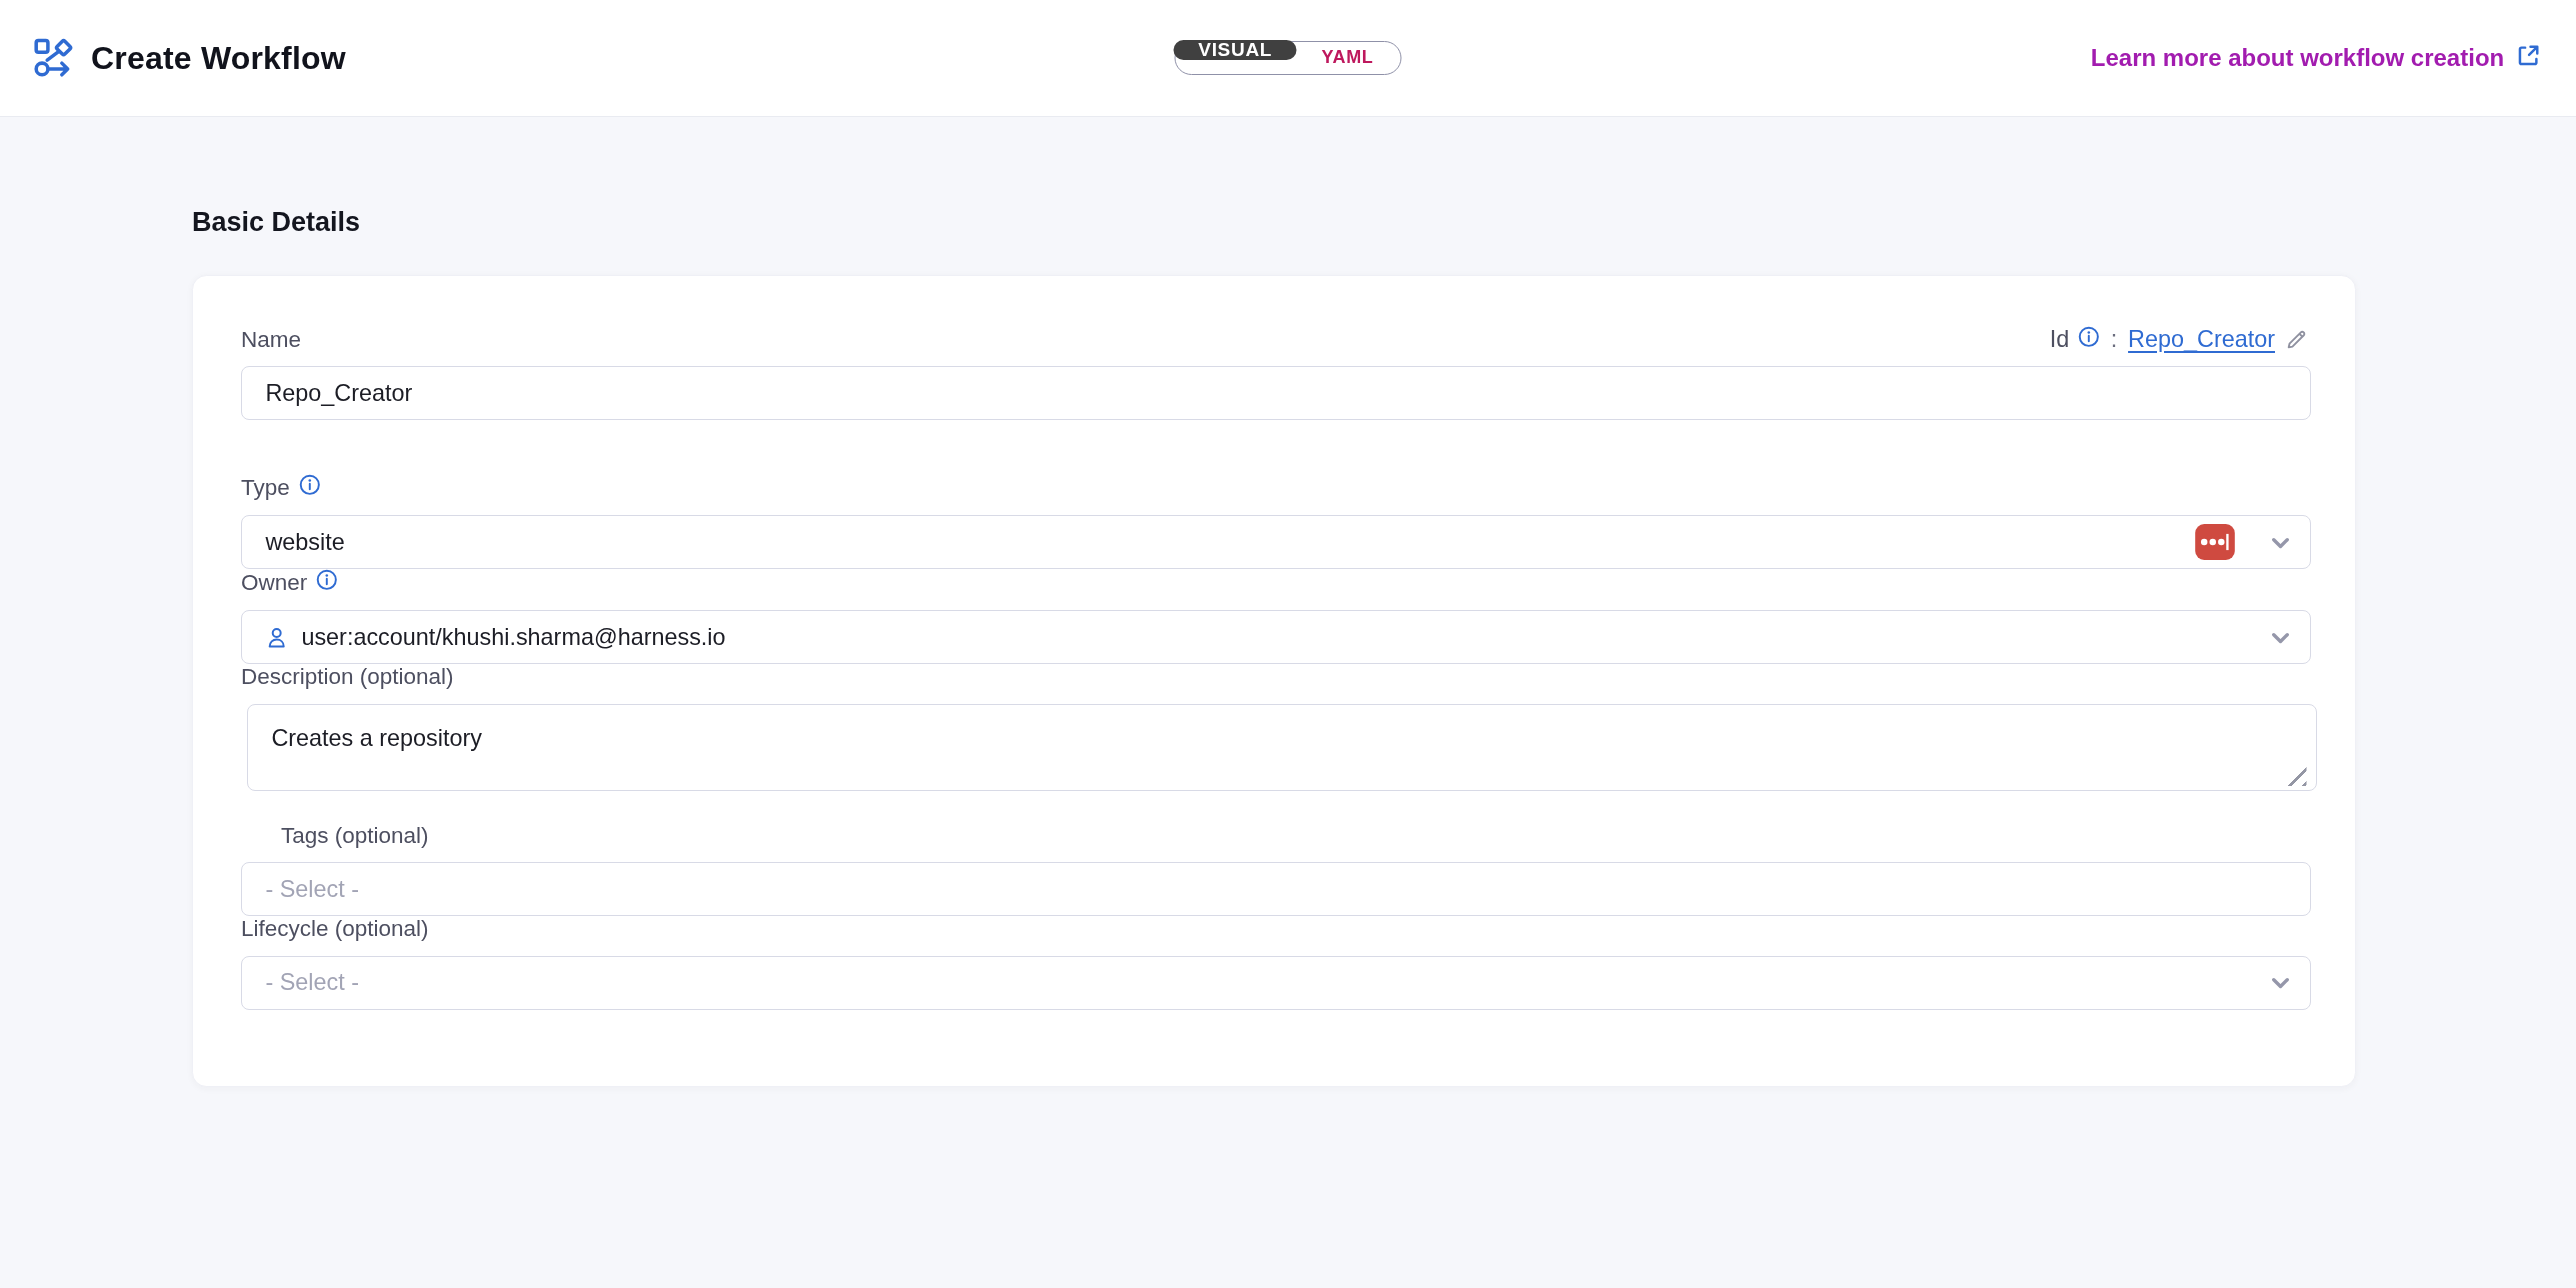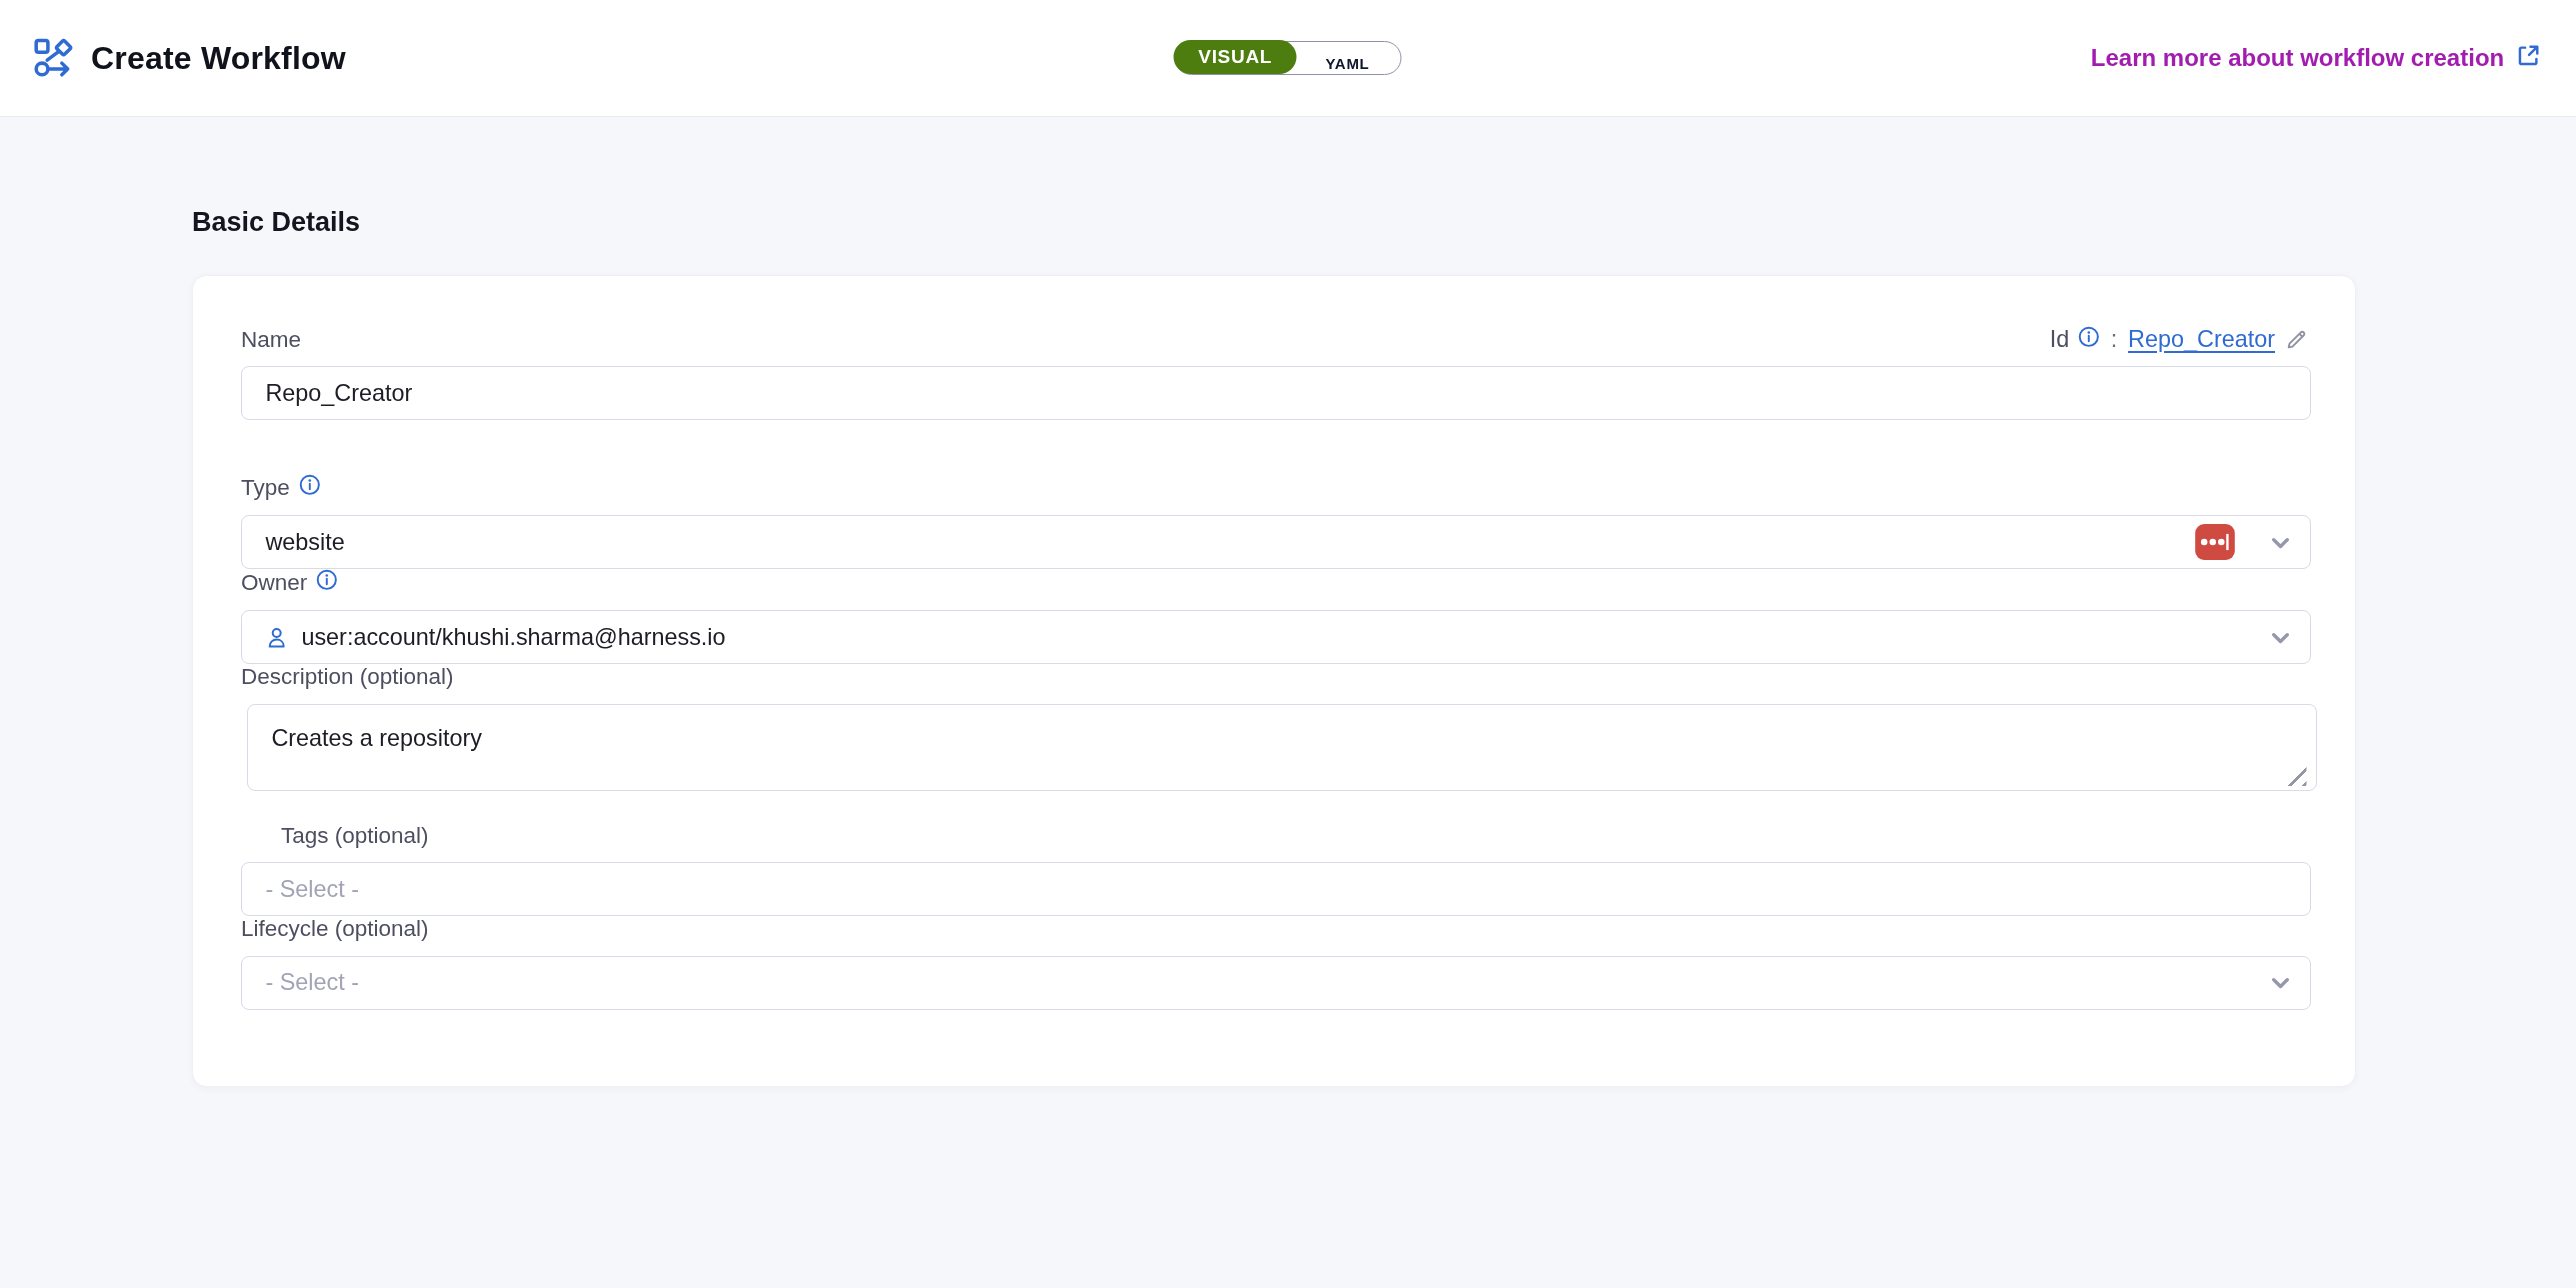--- a/index.html
+++ b/index.html
@@ -38,36 +38,36 @@
     width: 227px;
     height: 34px;
     border: 1.8px solid #8f91a8;
     border-radius: 18px;
     background: #ffffff;
     display: flex;
   }
   .mode-visual {
     position: absolute;
     left: -1.8px; top: -1.8px;
-    width: 123px; height: 34px;
-    background: #4d7c0f;
+    width: 123px; height: 20px;
+    background: #404040;
     border-radius: 19px;
     color: #ffffff;
     font-size: 19px;
     font-weight: 700;
     letter-spacing: 0.7px;
     display: flex; align-items: center; justify-content: center;
     cursor: pointer;
   }
   .mode-yaml {
     position: absolute;
-    right: 0; top: 6px;
+    right: 0; top: 0;
     width: 106px; height: 31px;
-    color: #0f172a;
-    font-size: 15px;
+    color: #be185d;
+    font-size: 18px;
     font-weight: 700;
     letter-spacing: 0.7px;
     display: flex; align-items: center; justify-content: center;
     cursor: pointer;
   }
 
   .header-link {
     margin-left: auto;
     display: flex;
     align-items: center;

